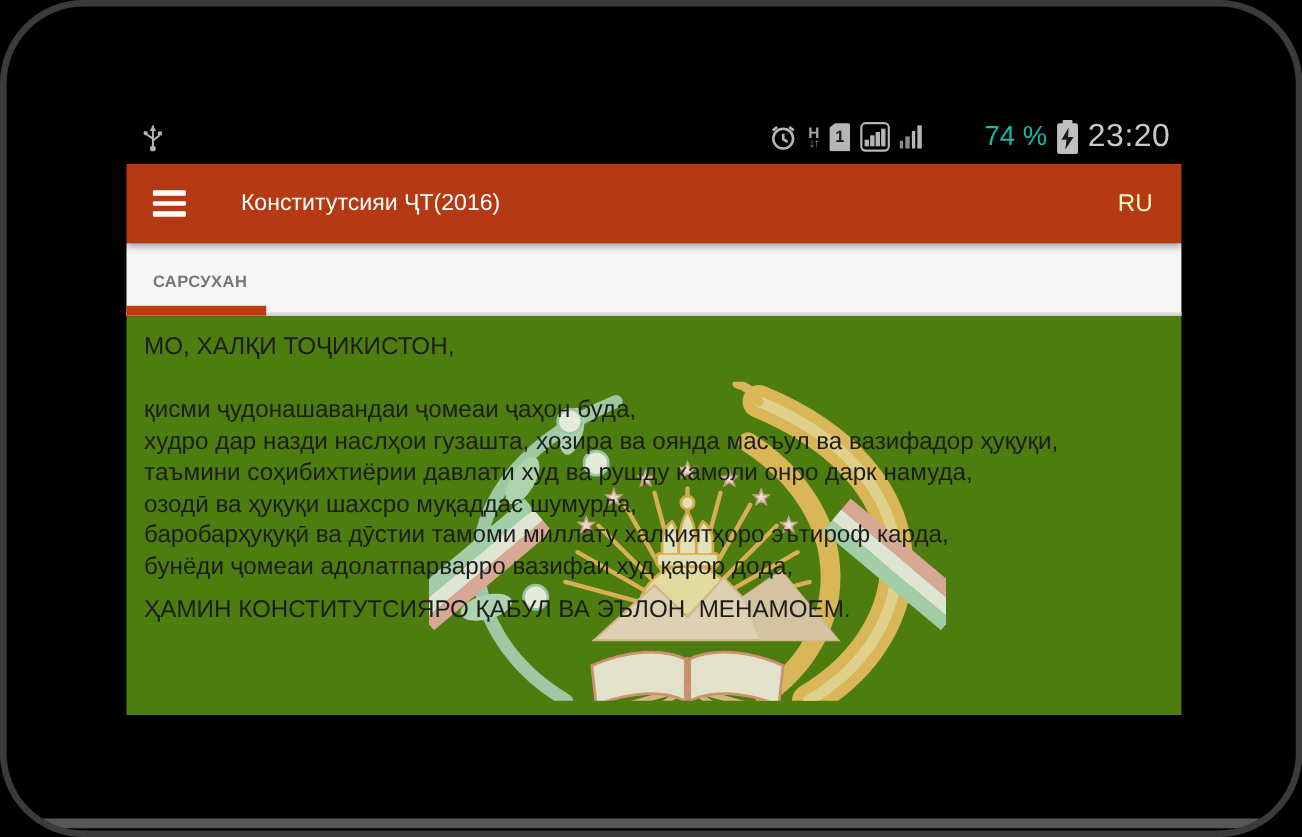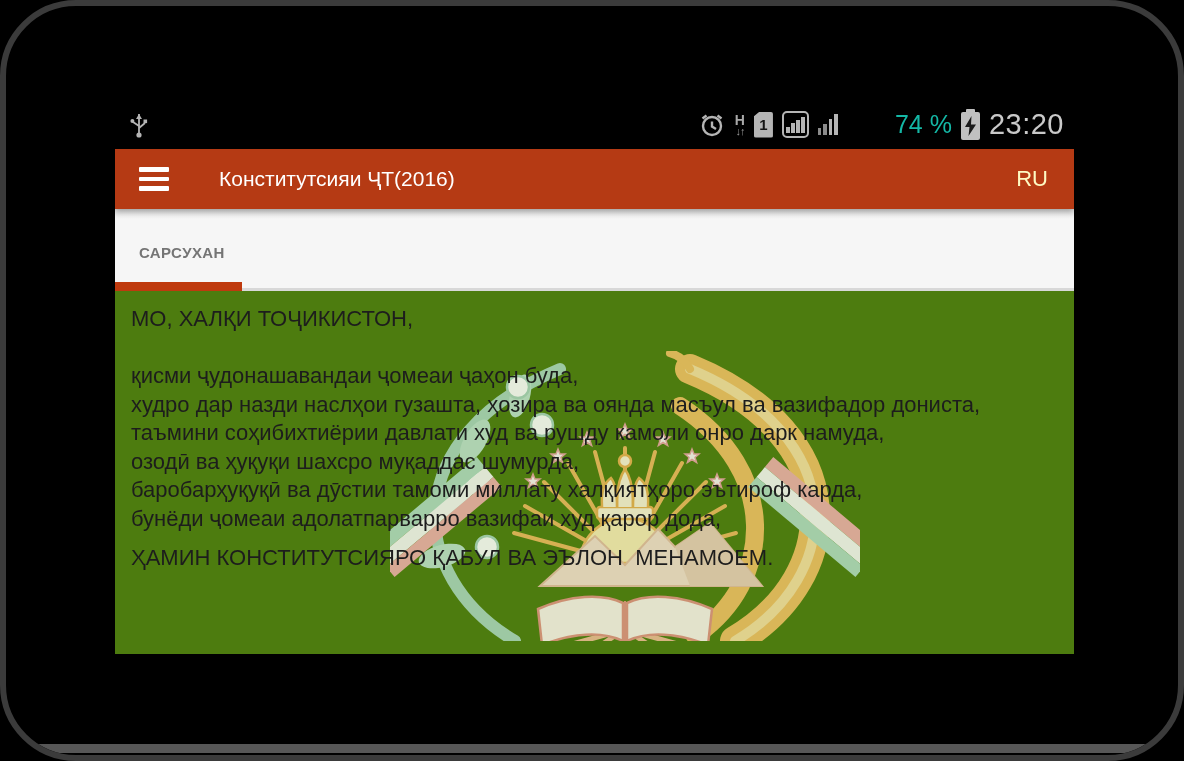--- a/index.html
+++ b/index.html
@@ -47,32 +47,32 @@
   .sig i.dim { background:#8b8b8b; }
   .sb-percent { font-size:25px; color:#14b8a6;margin-left:48px; }
   .battery { position:relative; width:19px; height:28px; margin-top:2px; }
   .battery .cap { position:absolute; top:-3px; left:5px; width:9px; height:4px; background:#c0c0c0; border-radius:1px; }
   .battery .body { position:absolute; inset:0; background:#c0c0c0; border-radius:2px; }
   .battery svg { position:absolute; left:3px; top:4px; }
   .sb-time { font-size:29px; color:#c9c9c9; letter-spacing:0.5px; margin-left:0; }
 
   
   .app-bar {
-    position:relative; z-index:3; height:60px; background:#b53a14;
+    position:relative; z-index:3; height:72px; background:#b53a14;
     display:flex; align-items:center; padding:0 24px;
     box-shadow:0 3px 6px rgba(0,0,0,.3);
   }
   .hamburger { width:30px; display:flex; flex-direction:column; gap:5px; cursor:pointer; }
   .hamburger b { display:block; height:4.5px; background:#fff; border-radius:1px; }
   .app-title { color:#fff; font-size:21px; margin-left:50px; font-weight:400; }
   .lang-btn { margin-left:auto; color:#fef9c3; font-size:22px; padding:6px 2px; }
 
   
   .tab-bar {
-    position:relative; z-index:2; height:82px;
+    position:relative; z-index:2; height:66px;
     background:linear-gradient(#e7e7e7,#f6f6f6 10px,#f6f6f6);
   }
   .tab-bar .baseline {
     position:absolute; left:0; right:0; bottom:0; height:3px; background:#d8d8d8;
   }
   .tab {
     position:absolute; left:0; top:0; width:127px; height:100%;
     display:flex; align-items:center; padding:4px 0 0 24px;
   }
   .tab-label {
@@ -260,21 +260,21 @@
           <path d="M190,296 L280,296"></path>
         </g>
         <path d="M148,258 C180,244 212,242 233,252 L233,290 C212,280 182,282 152,294 Z" fill="#fdf4ec" stroke="#e39484" stroke-width="2.5"></path>
         <path d="M322,258 C290,244 258,242 237,252 L237,290 C258,280 288,282 318,294 Z" fill="#fdf4ec" stroke="#e39484" stroke-width="2.5"></path>
         <path d="M235,250 L235,290" stroke="#e39484" stroke-width="2"></path>
       </svg>
 
       <div class="text-layer">
         <div class="opening">МО, ХАЛҚИ ТОҶИКИСТОН,</div>
         <div>қисми ҷудонашавандаи ҷомеаи ҷаҳон буда,</div>
-        <div>худро дар назди наслҳои гузашта, ҳозира ва оянда масъул ва вазифадор дониста,</div>
+        <div>худро дар назди наслҳои гузашта, ҳозира ва оянда масъул ва вазифадор ҳуқуқи,</div>
         <div>таъмини соҳибихтиёрии давлати худ ва рушду камоли онро дарк намуда,</div>
         <div>озодӣ ва ҳуқуқи шахсро муқаддас шумурда,</div>
         <div>баробарҳуқуқӣ ва дӯстии тамоми миллату халқиятҳоро эътироф карда,</div>
         <div>бунёди ҷомеаи адолатпарварро вазифаи худ қарор дода,</div>
         <div class="closing">ҲАМИН КОНСТИТУТСИЯРО ҚАБУЛ ВА ЭЪЛОН  МЕНАМОЕМ.</div>
       </div>
     </div>
 
   </div>
 </div>

